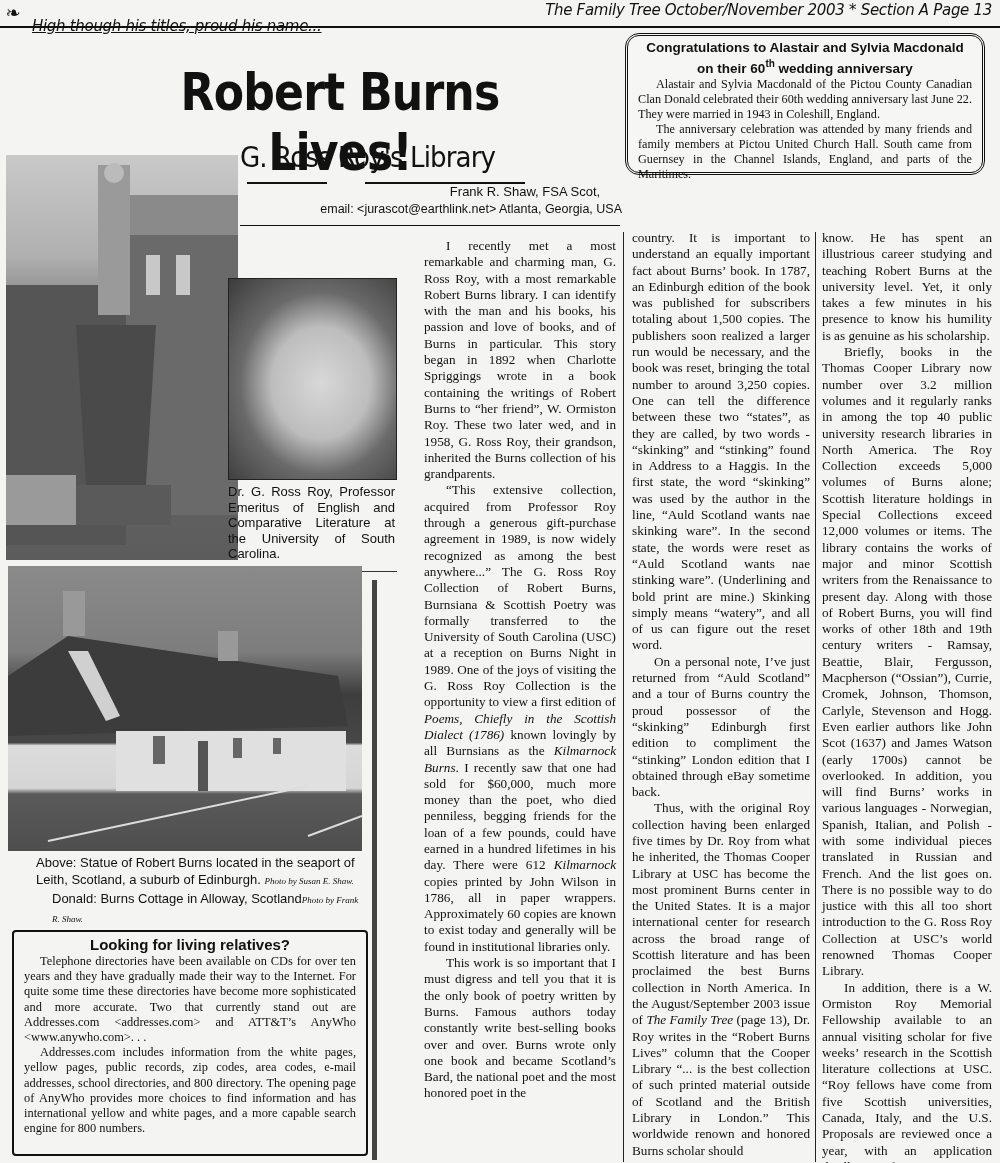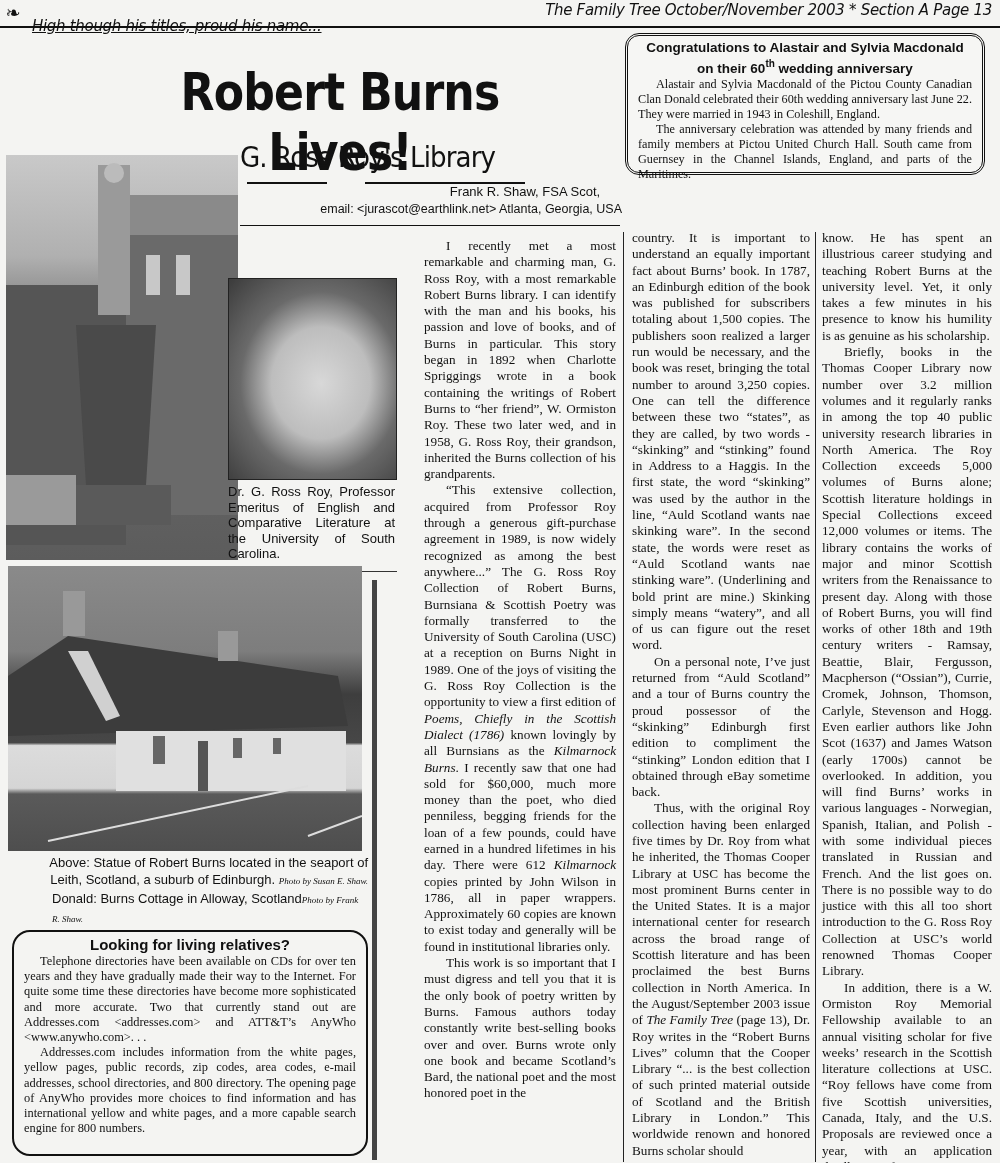--- a/index.html
+++ b/index.html
@@ -27,26 +27,26 @@
   .email-rule { left:240px; top:225px; width:380px; border-top:1.5px solid #111; }
 
   
   .photo { background:#777; overflow:hidden; }
   .statue-photo { left:6px; top:155px; width:232px; height:405px; background:linear-gradient(180deg,#c9c9c9 0%,#b0b0b0 25%,#6d6d6d 45%,#5c5c5c 100%); }
   .roy-photo { left:228px; top:278px; width:167px; height:200px; background:radial-gradient(ellipse at 55% 52%, #d8d8d8 0%, #bdbdbd 38%, #6a6a6a 62%, #3b3b3b 100%); border:1px solid #222; }
   .cottage-photo { left:8px; top:566px; width:354px; height:285px; background:linear-gradient(180deg,#8a8a8a 0%,#7d7d7d 30%,#3e3e3e 45%,#474747 62%,#dcdcdc 63%,#d5d5d5 78%,#5a5a5a 80%,#4e4e4e 100%); }
   .roy-caption { left:228px; top:484px; width:167px; font-family:"Liberation Sans", sans-serif; font-size:13px; line-height:15.5px; text-align:justify; }
   .roy-caption-rule { left:225px; top:571px; width:172px; border-top:1px solid #333; }
   .photos-caption { left:8px; top:854px; width:360px; font-family:"Liberation Sans", sans-serif; font-size:13px; line-height:17px; }
-  .photos-caption .line1 { padding-left:28px;text-align:right; }
+  .photos-caption .line1 { padding-left:28px; }
   .credit { font-family:"Liberation Serif", serif; font-style:italic; font-size:9px; }
   .col-rule-v { width:5px; background:#444; }
 
   
-  .looking { left:12px; top:930px; width:356px; height:226px; border:2px solid #111; border-radius:18px; padding:4px 10px; box-sizing:border-box; }
+  .looking { left:12px; top:930px; width:356px; height:226px; border:2px solid #111; border-radius:4px; padding:4px 10px; box-sizing:border-box; }
   .looking h3 { margin:0; text-align:center; font-family:"Liberation Sans", sans-serif; font-size:15px; font-weight:bold; line-height:18px; }
   .looking p { margin:0; text-indent:16px; font-size:12.4px; line-height:15.2px; text-align:justify; }
 
   
   .col { font-size:13.2px; line-height:16.3px; text-align:justify; }
   .col p { margin:0; text-indent:22px; }
   .col p.cont { text-indent:0; }
   .col1 { left:424px; top:238px; width:192px; }
   .col2 { left:632px; top:230px; width:178px; }
   .col3 { left:822px; top:230px; width:170px; }

